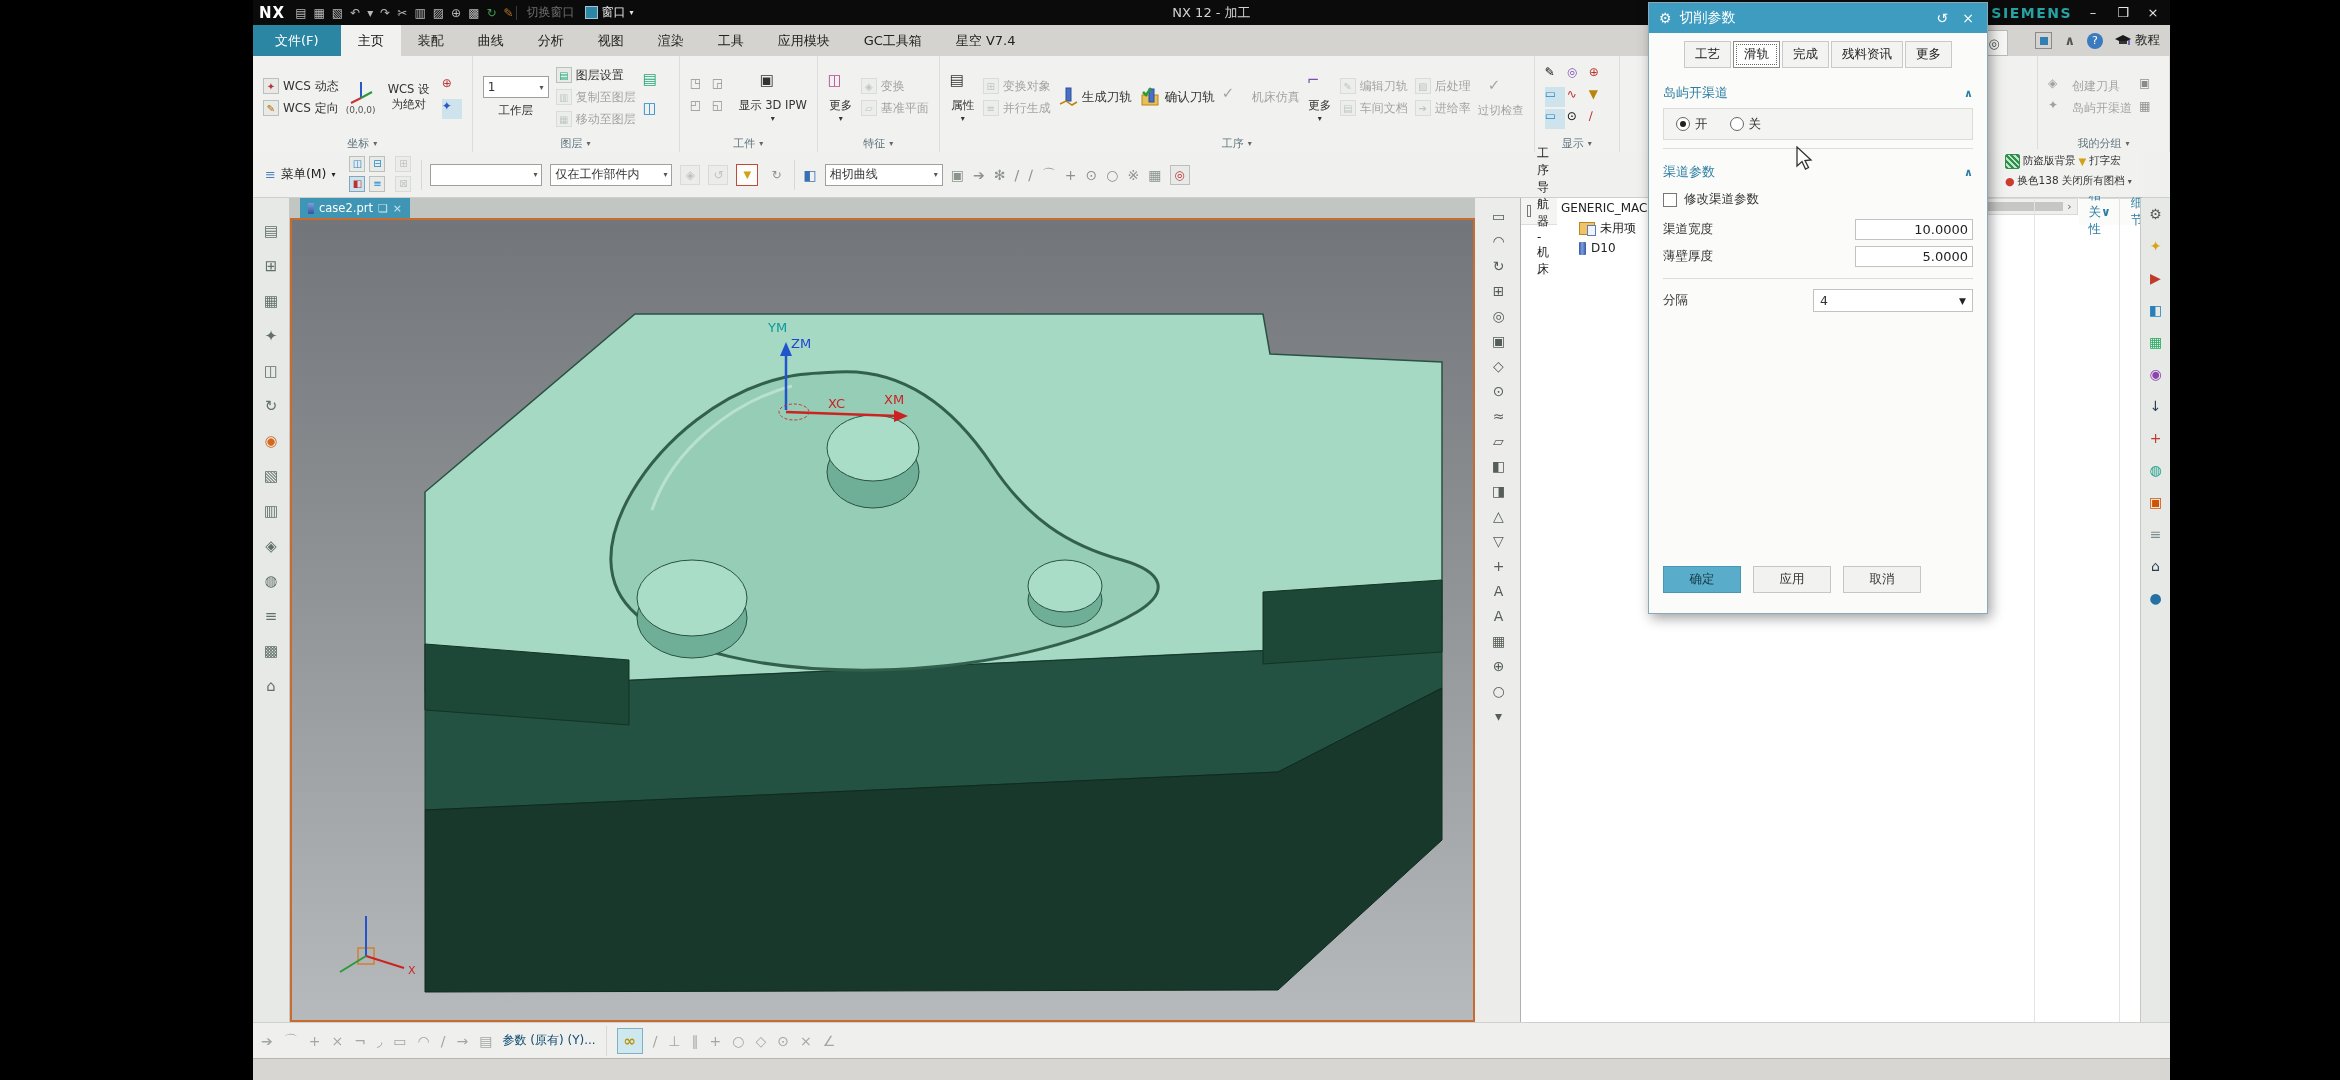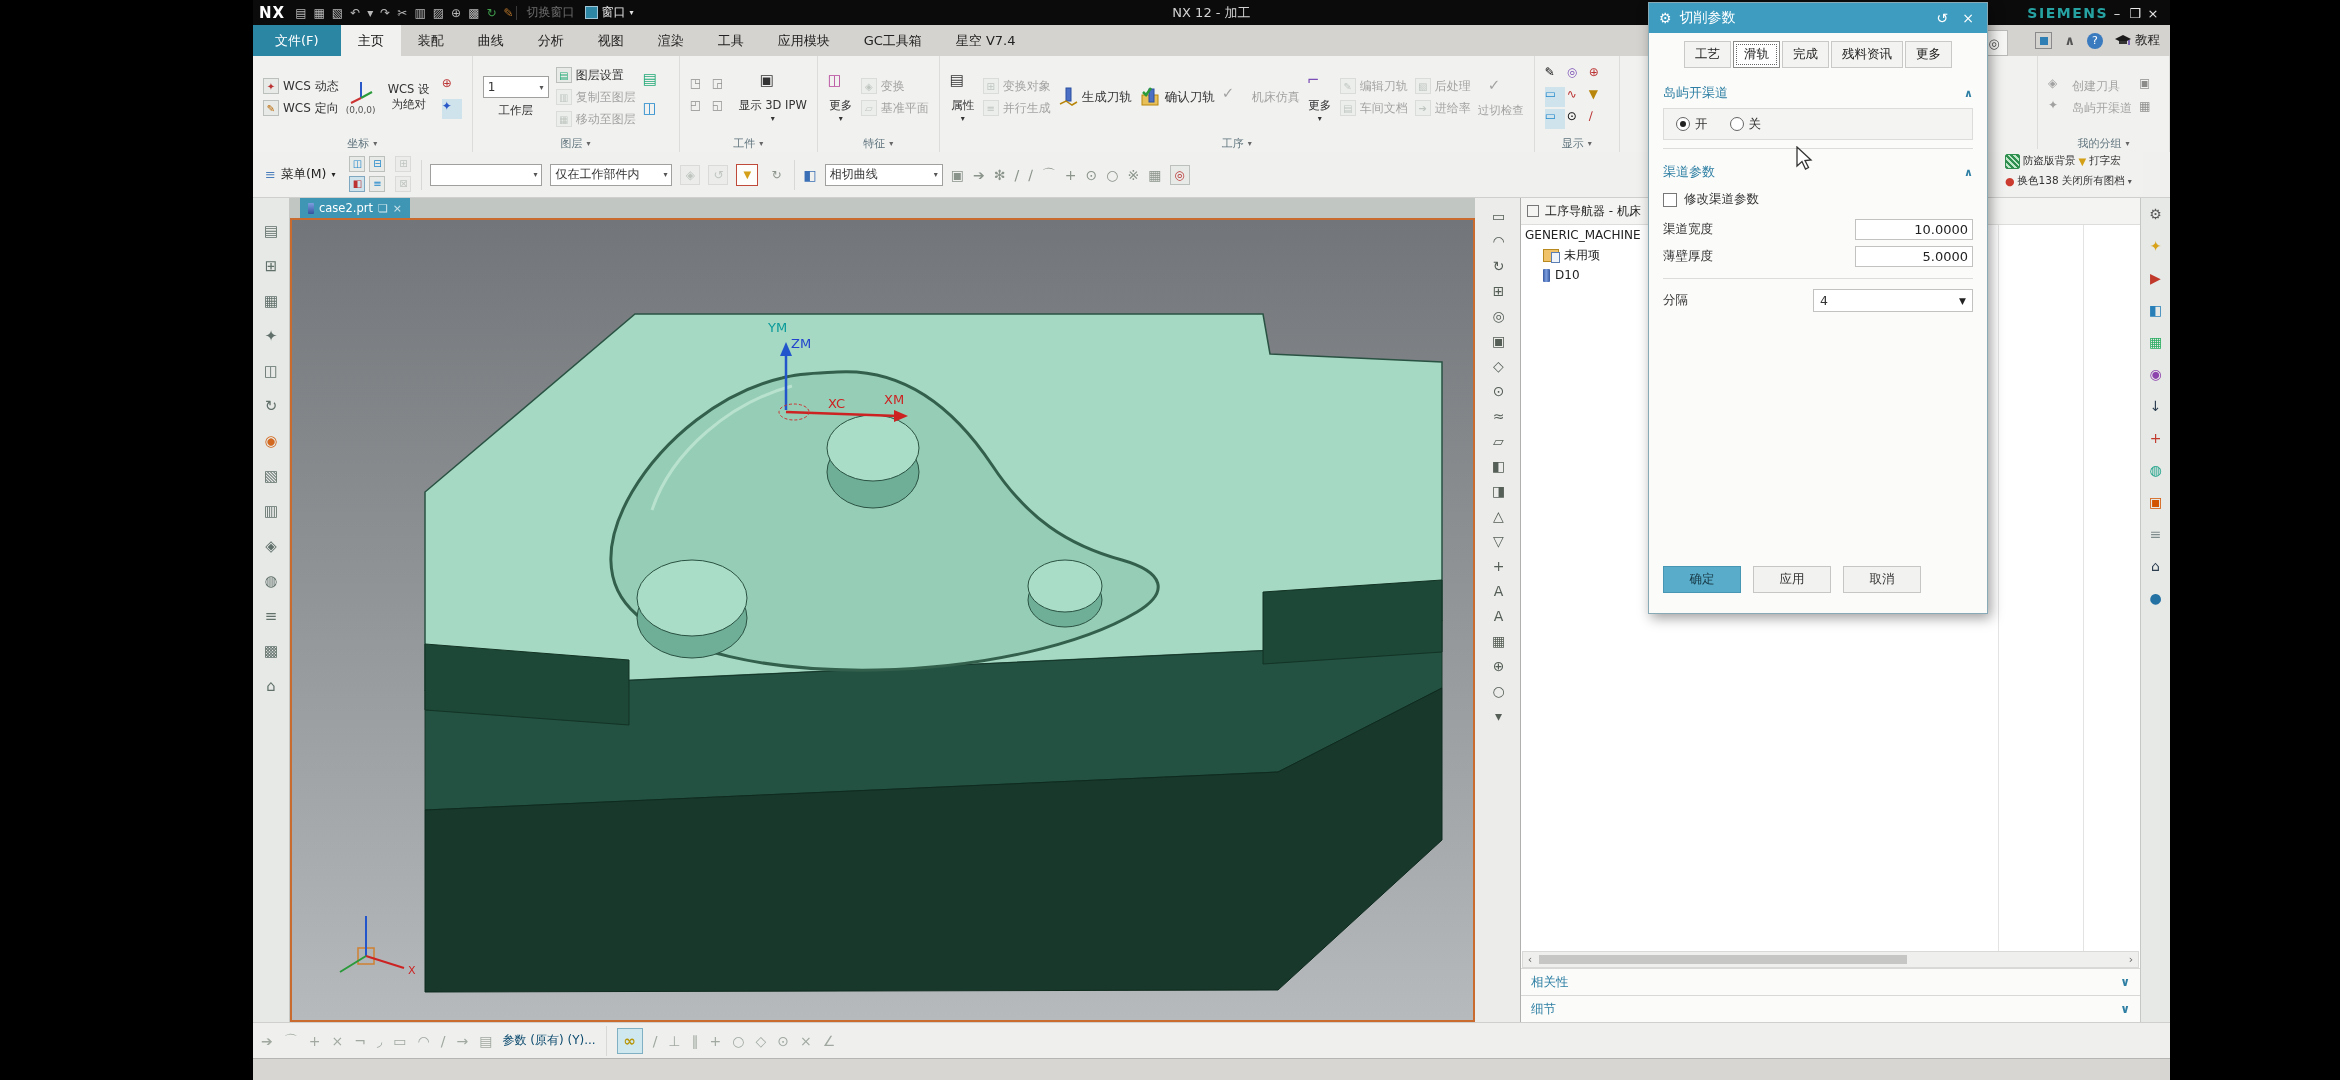--- a/index.html
+++ b/index.html
@@ -9,21 +9,21 @@
   
   #titlebar{position:absolute;left:0;top:0;width:100%;height:25px;background:#0b0b0b;display:flex;align-items:center;color:#c9c9c9;font-size:12px}
   #nx-logo{color:#fff;font-weight:bold;font-size:15px;letter-spacing:1px;margin:0 10px 0 6px}
   .qa{display:flex;align-items:center;gap:7px}
   .qa .gicon{font-size:12px;color:#b9b9b9;cursor:default}
   .qa-sep{width:1px;height:14px;background:#3a3a3a;margin:0 2px}
   #switch-win{color:#6d6d6d;margin-left:8px}
   #win-btn{display:flex;align-items:center;gap:4px;margin-left:10px;color:#e4e4e4}
   #win-btn .sq{width:11px;height:11px;background:#2e86a5;border:1px solid #9fc5d6}
   #tb-title{position:absolute;left:0;right:0;text-align:center;color:#d2d2d2;font-size:13px;pointer-events:none}
-  #tb-right{margin-left:auto;display:flex;align-items:flex-end;gap:0;padding-right:8px;z-index:2}
+  #tb-right{margin-left:auto;display:flex;align-items:flex-start;gap:12px;padding-right:8px;z-index:2}
   #brand{color:#26a2a2;font-weight:bold;font-size:14px;letter-spacing:1.5px}
   .winctl{color:#e8e8e8;font-size:13px;width:18px;text-align:center}
 
   
   #tabrow{position:absolute;left:0;top:25px;width:100%;height:31px;background:#d5d3cf;display:flex;align-items:stretch;font-size:13px;color:#222}
   #file-tab{background:#2b86a4;color:#fff;display:flex;align-items:center;padding:0 22px;font-size:13px}
   .rtab{display:flex;align-items:center;padding:0 17px;cursor:default}
   .rtab.active{background:#f1f2f0;color:#111}
   #tabrow-right{margin-left:auto;display:flex;align-items:center;gap:12px;padding-right:10px}
   #fullscreen-ic{width:15px;height:15px;border:1px solid #8a8a8a;display:flex;align-items:center;justify-content:center}
@@ -78,21 +78,21 @@
   #vp-tab{background:#3e96b4;color:#fff;height:20px;display:flex;align-items:center;gap:5px;padding:0 8px;font-size:11.5px;margin-left:10px}
   #vp-tab .tl-ic{width:6px;height:11px;background:linear-gradient(#7d9fe0,#33549e);border-radius:1px}
   #vp-tab .x{color:#cfe4ec;font-size:11px}
   #viewport{position:absolute;left:0;top:20px;width:1181px;height:800px;border:2px solid #c96b2e;box-sizing:content-box;background:linear-gradient(180deg,#72767a 0%,#8d9194 42%,#b6babd 100%)}
   #viewport svg{display:block;width:100%;height:100%}
 
   #vp-strip{position:absolute;left:1224px;top:4px;width:43px;height:100%;display:flex;flex-direction:column;align-items:center;gap:9px;padding-top:6px;box-sizing:border-box}
   #vp-strip .gicon{font-size:14px;color:#555e57}
 
   
-  #navigator{position:absolute;left:1267px;top:0;width:620px;height:100%;background:#fff;border-left:1px solid #b0b0ae;box-sizing:border-box;font-size:12px;color:#222;display:flex;flex-direction:column}
+  #navigator{position:absolute;left:1267px;top:0;width:620px;height:100%;background:#fff;border-left:1px solid #b0b0ae;box-sizing:border-box;font-size:12px;color:#222;display:flex;flex-direction:row}
   #nav-title{height:26px;display:flex;align-items:center;gap:6px;padding-left:6px;background:#f4f4f2;border-bottom:1px solid #dddddb}
   #nav-title .box{width:10px;height:10px;border:1px solid #777}
   #nav-header{height:22px;display:flex;align-items:center;background:#f2f2f0;border-bottom:1px solid #d4d4d2;position:relative}
   #col-name{padding-left:8px;width:477px}
   #col-path{width:85px;padding-left:14px;border-left:1px solid #d4d4d2;height:100%;display:flex;align-items:center}
   #col-tool{padding-left:14px;border-left:1px solid #d4d4d2;height:100%;display:flex;align-items:center;flex:1}
   #nav-tree{flex:1;position:relative}
   .nav-vline{position:absolute;top:0;bottom:0;width:1px;background:#e3e3e1}
   .trow{height:20px;display:flex;align-items:center;gap:5px;white-space:nowrap}
   .folder-ic{width:14px;height:11px;background:#f0c36a;border:1px solid #b8891f;position:relative}

